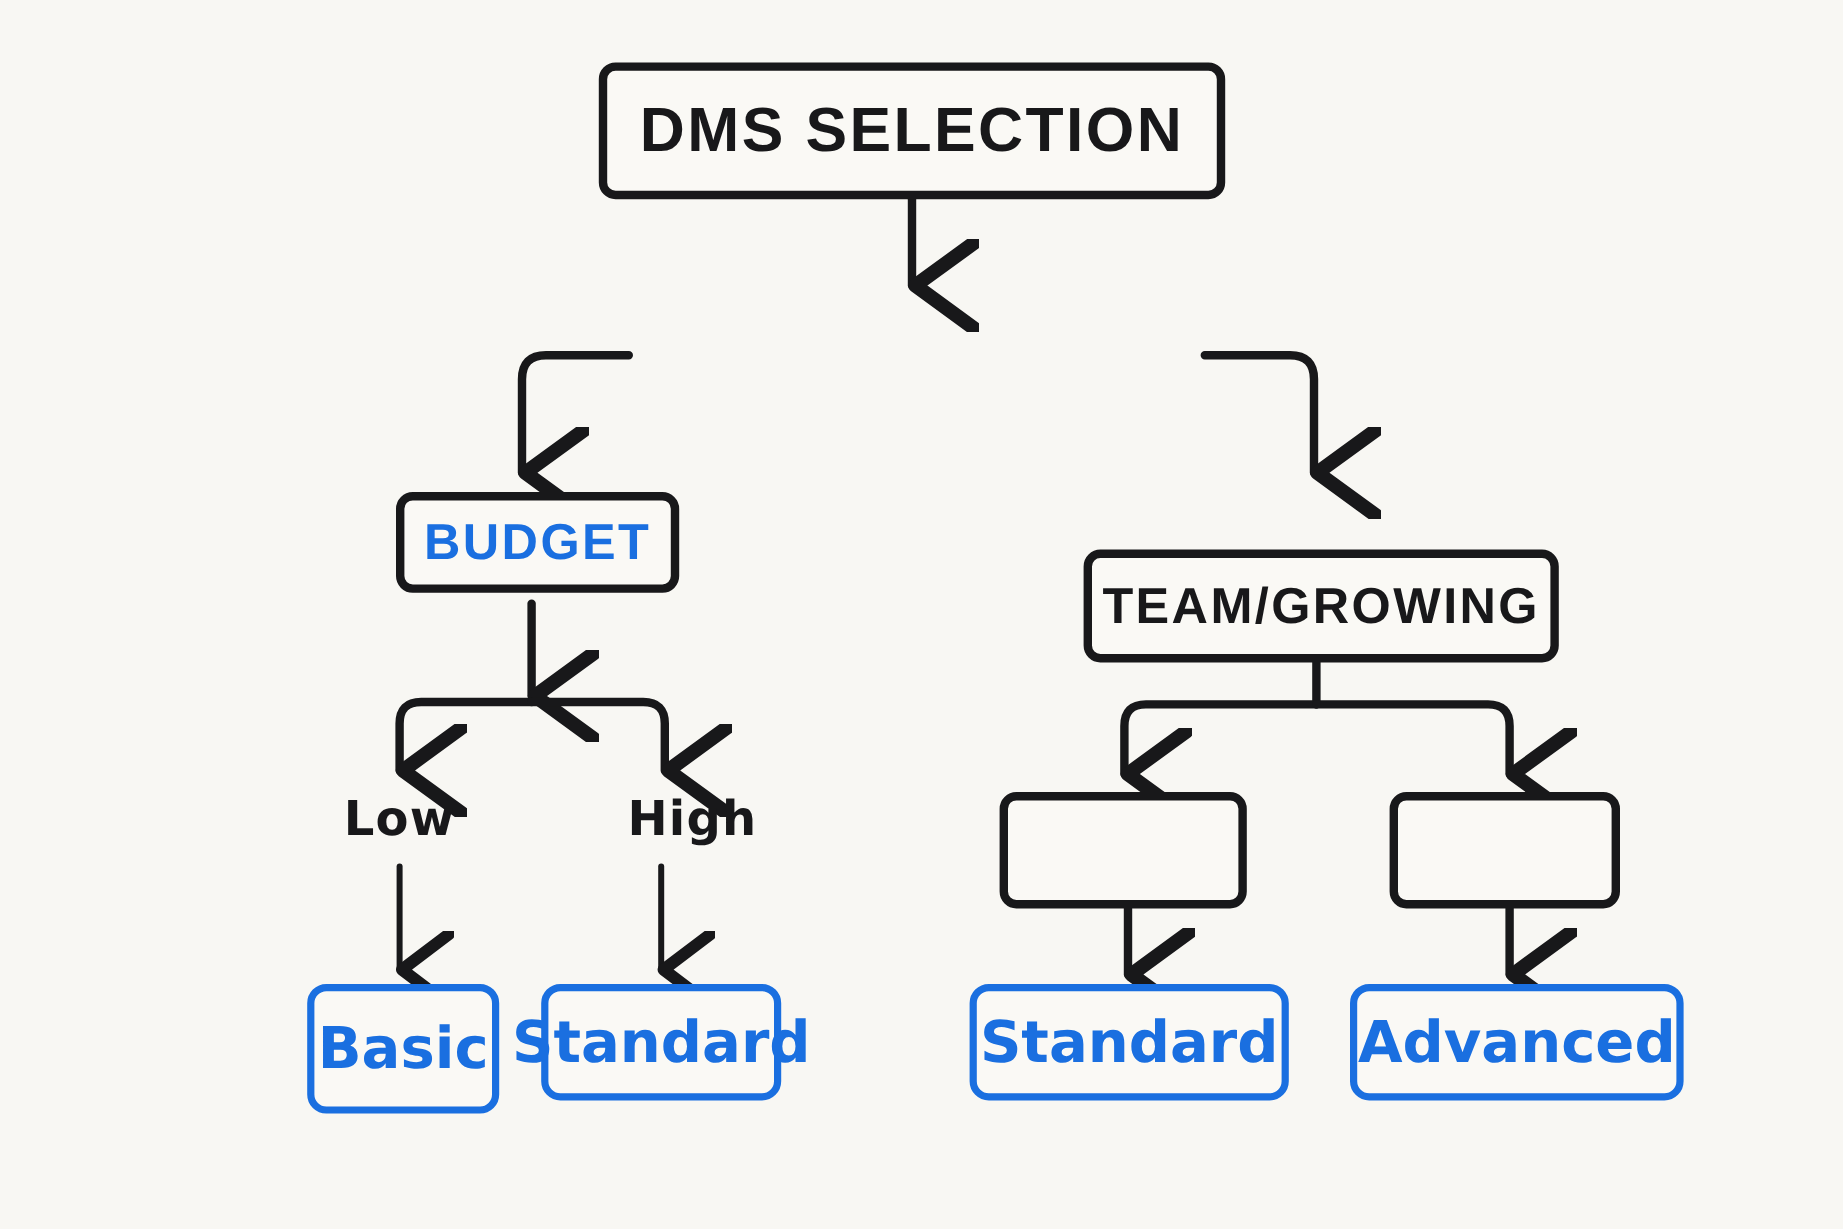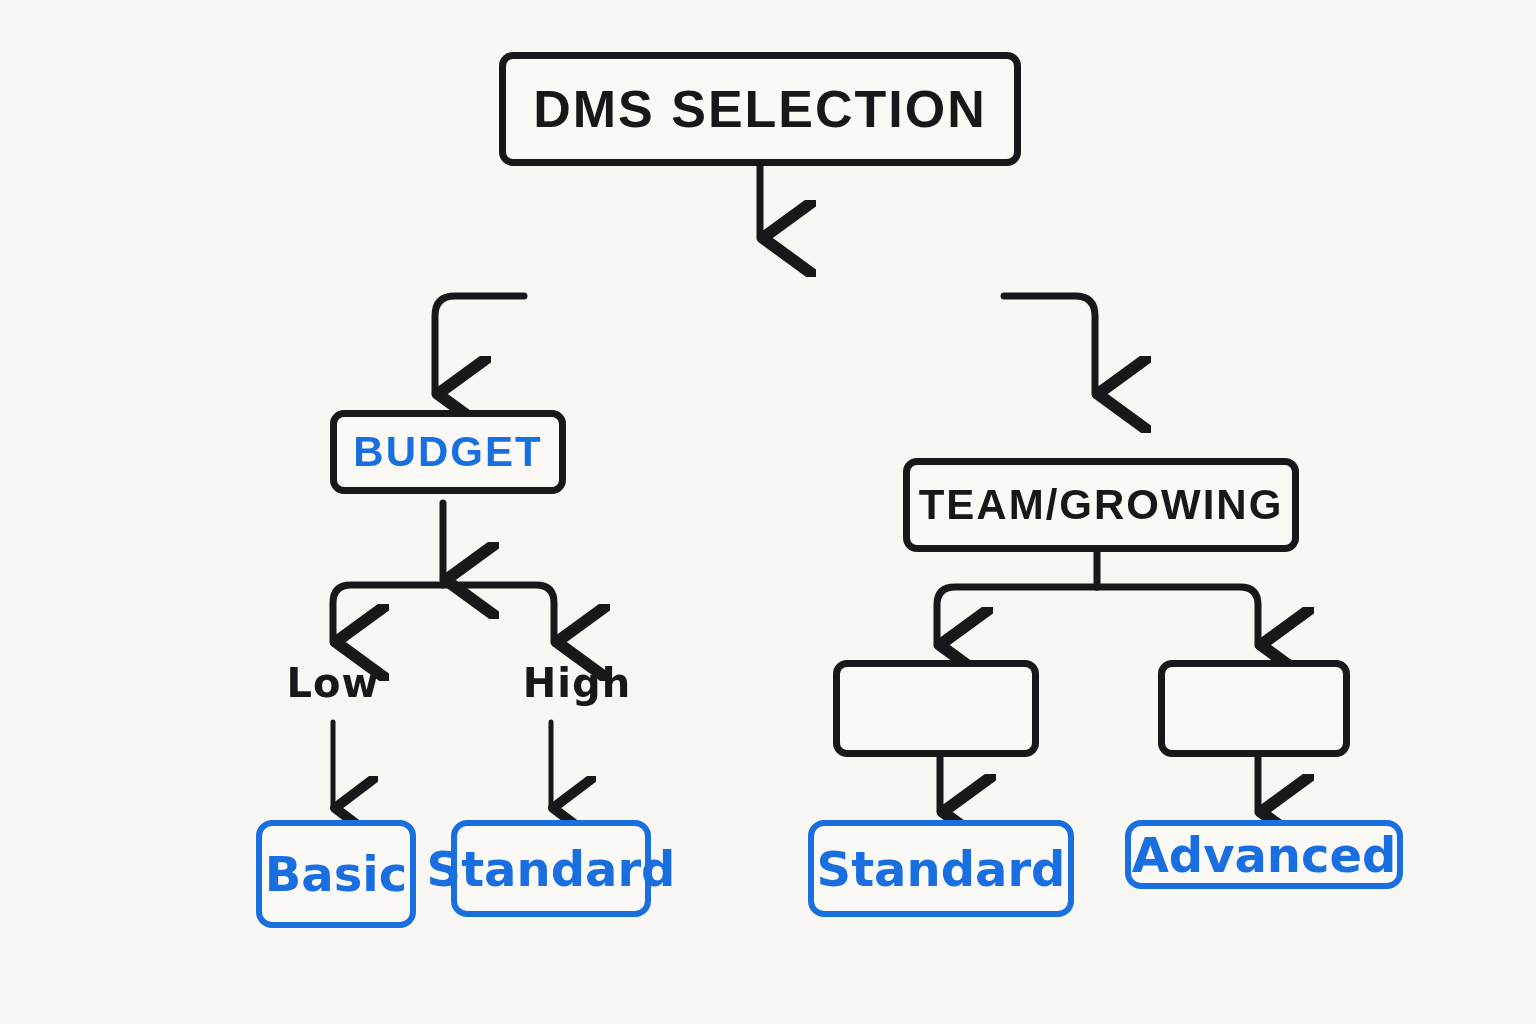--- a/index.html
+++ b/index.html
@@ -146,17 +146,17 @@
   </div>
 
   <div class="node node-blue leaf-text" style="left:451px; top:820px; width:200px; height:97px; font-size:48px;">
     <span>Standard</span>
   </div>
 
   <div class="node node-blue leaf-text" style="left:808px; top:820px; width:266px; height:97px; font-size:48px;">
     <span>Standard</span>
   </div>
 
-  <div class="node node-blue leaf-text" style="left:1125px; top:820px; width:278px; height:69px; font-size:48px;align-items:center;">
+  <div class="node node-blue leaf-text" style="left:1125px; top:820px; width:278px; height:97px; font-size:48px;align-items:center;">
     <span>Advanced</span>
   </div>
 
 </div>
 
 </body></html>

